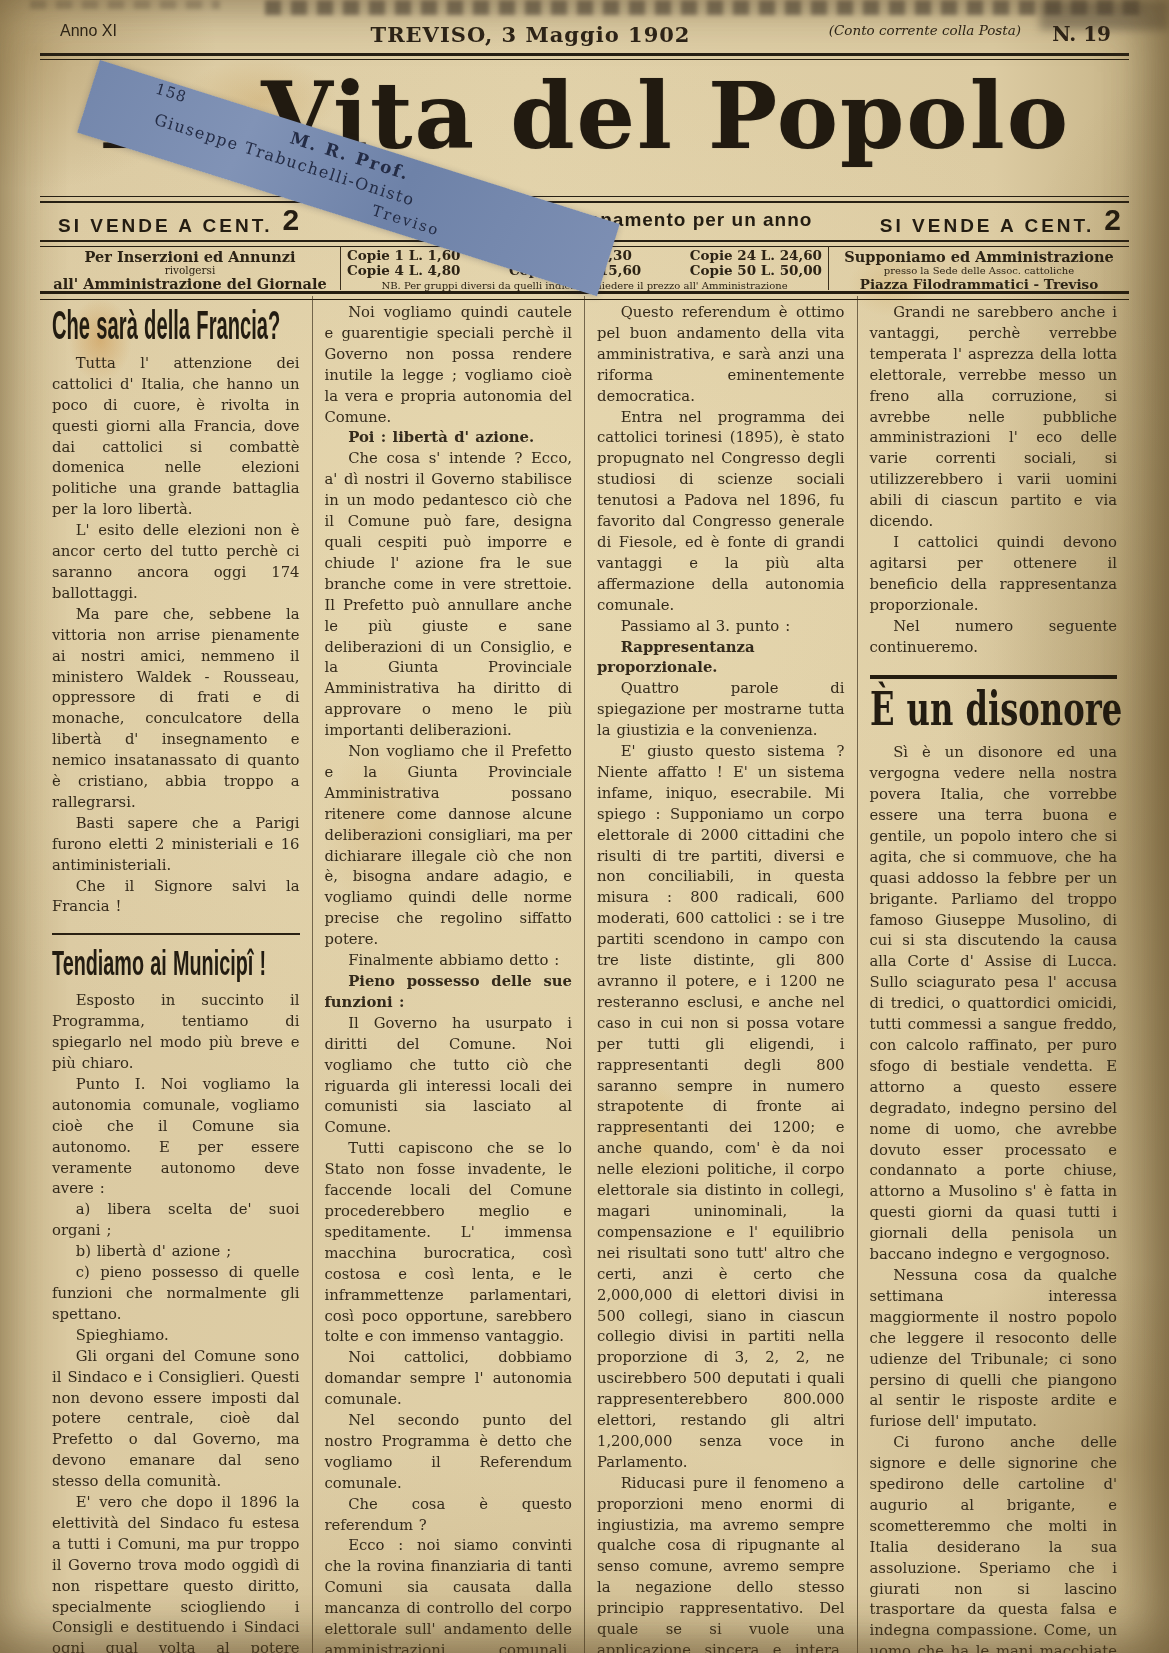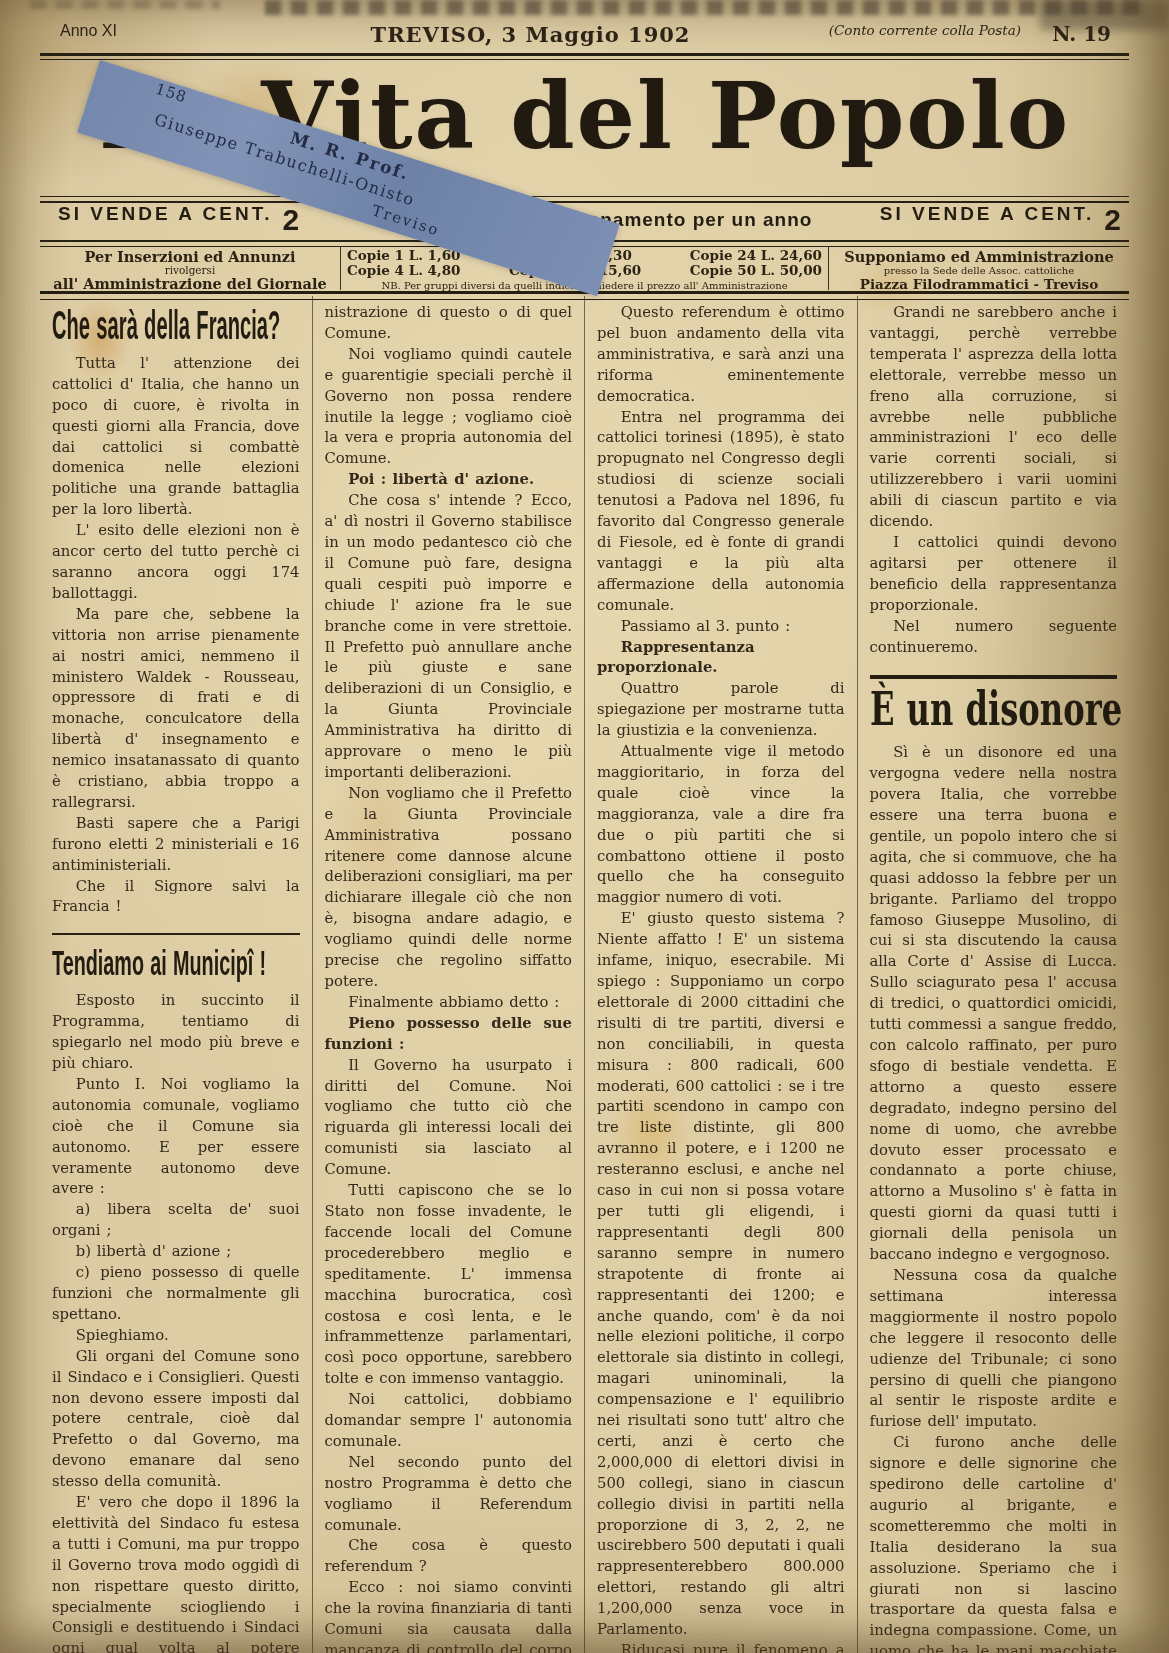--- a/index.html
+++ b/index.html
@@ -39,21 +39,21 @@
   .topbar .numero{width:90px;text-align:right;font-family:"DejaVu Serif",serif;font-weight:bold;font-size:20px;}
   .rule-a{position:absolute;left:40px;right:40px;top:53px;border-top:3px solid #27201.4;border-top:3px solid #272014;border-bottom:1px solid #272014;height:3px;}
   .masthead{position:absolute;top:62px;left:0;width:100%;text-align:center;
     font-family:"DejaVu Serif",serif;font-weight:bold;font-size:92px;letter-spacing:2px;color:#211a10;
     text-shadow:0 0 1px rgba(33,26,16,.4);}
   .rule-b{position:absolute;left:40px;right:40px;top:196px;height:4px;border-top:1px solid #272014;border-bottom:2px solid #272014;}
 
   
   .band{position:absolute;left:40px;right:40px;top:201px;height:38px;display:flex;align-items:center;
     font-family:"Liberation Sans",sans-serif;font-weight:bold;color:#241d12;}
-  .band .seg{display:flex;align-items:flex-start;}
+  .band .seg{display:flex;align-items:flex-end;}
   .band .lbl{font-size:19px;letter-spacing:3px;}
   .band .num{font-size:30px;margin-left:10px;}
   .band .left{margin-left:18px;}
   .band .center{flex:1;text-align:center;font-size:19px;letter-spacing:1px;padding-left:120px;}
   .band .right{margin-right:8px;}
   .rule-c{position:absolute;left:40px;right:40px;top:240px;height:4px;border-top:2px solid #272014;border-bottom:1px solid #272014;}
 
   
   .inforow{position:absolute;left:40px;right:40px;top:246px;height:44px;display:flex;color:#2c2315;}
   .inforow .cell{padding-top:2px;}
@@ -188,21 +188,20 @@
       <p>Punto I. Noi vogliamo la autonomia comunale, vogliamo cioè che il Comune sia autonomo. E per essere veramente autonomo deve avere :</p>
       <p>a) libera scelta de' suoi organi ;</p>
       <p>b) libertà d' azione ;</p>
       <p>c) pieno possesso di quelle funzioni che normalmente gli spettano.</p>
       <p>Spieghiamo.</p>
       <p>Gli organi del Comune sono il Sindaco e i Consiglieri. Questi non devono essere imposti dal potere centrale, cioè dal Prefetto o dal Governo, ma devono emanare dal seno stesso della comunità.</p>
       <p>E' vero che dopo il 1896 la elettività del Sindaco fu estesa a tutti i Comuni, ma pur troppo il Governo trova modo oggidì di non rispettare questo diritto, specialmente sciogliendo i Consigli e destituendo i Sindaci ogni qual volta al potere centrale non va a sangue l' Ammi-</p>
     </div>
 
     <div class="col">
-      <p class="noindent">nistrazione di questo o di quel Comune.</p>
       <p>Noi vogliamo quindi cautele e guarentigie speciali perchè il Governo non possa rendere inutile la legge ; vogliamo cioè la vera e propria autonomia del Comune.</p>
       <p class="lead">Poi : libertà d' azione.</p>
       <p>Che cosa s' intende ? Ecco, a' dì nostri il Governo stabilisce in un modo pedantesco ciò che il Comune può fare, designa quali cespiti può imporre e chiude l' azione fra le sue branche come in vere strettoie. Il Prefetto può annullare anche le più giuste e sane deliberazioni di un Consiglio, e la Giunta Provinciale Amministrativa ha diritto di approvare o meno le più importanti deliberazioni.</p>
       <p>Non vogliamo che il Prefetto e la Giunta Provinciale Amministrativa possano ritenere come dannose alcune deliberazioni consigliari, ma per dichiarare illegale ciò che non è, bisogna andare adagio, e vogliamo quindi delle norme precise che regolino siffatto potere.</p>
       <p>Finalmente abbiamo detto :</p>
       <p class="lead">Pieno possesso delle sue funzioni :</p>
       <p>Il Governo ha usurpato i diritti del Comune. Noi vogliamo che tutto ciò che riguarda gli interessi locali dei comunisti sia lasciato al Comune.</p>
       <p>Tutti capiscono che se lo Stato non fosse invadente, le faccende locali del Comune procederebbero meglio e speditamente. L' immensa macchina burocratica, così costosa e così lenta, e le inframmettenze parlamentari, così poco opportune, sarebbero tolte e con immenso vantaggio.</p>
       <p>Noi cattolici, dobbiamo domandar sempre l' autonomia comunale.</p>
       <p>Nel secondo punto del nostro Programma è detto che vogliamo il Referendum comunale.</p>
@@ -210,21 +209,20 @@
       <p>Ecco : noi siamo convinti che la rovina finanziaria di tanti Comuni sia causata dalla mancanza di controllo del corpo elettorale sull' andamento delle amministrazioni comunali. Troviamo quindi conveniente e doveroso il referendum, cioè la manifestazione esplicita, il voto decisivo di tutti gli elettori.</p>
 
     </div>
 
     <div class="col">
       <p>Questo referendum è ottimo pel buon andamento della vita amministrativa, e sarà anzi una riforma eminentemente democratica.</p>
       <p>Entra nel programma dei cattolici torinesi (1895), è stato propugnato nel Congresso degli studiosi di scienze sociali tenutosi a Padova nel 1896, fu favorito dal Congresso generale di Fiesole, ed è fonte di grandi vantaggi e la più alta affermazione della autonomia comunale.</p>
       <p>Passiamo al 3. punto :</p>
       <p class="lead">Rappresentanza proporzionale.</p>
       <p>Quattro parole di spiegazione per mostrarne tutta la giustizia e la convenienza.</p>
-      <p>Attualmente vige il metodo maggioritario, in forza del quale cioè vince la maggioranza, vale a dire fra due o più partiti che si combattono ottiene il posto quello che ha conseguito maggior numero di voti.</p>
       <p>E' giusto questo sistema ? Niente affatto ! E' un sistema infame, iniquo, esecrabile. Mi spiego : Supponiamo un corpo elettorale di 2000 cittadini che risulti di tre partiti, diversi e non conciliabili, in questa misura : 800 radicali, 600 moderati, 600 cattolici : se i tre partiti scendono in campo con tre liste distinte, gli 800 avranno il potere, e i 1200 ne resteranno esclusi, e anche nel caso in cui non si possa votare per tutti gli eligendi, i rappresentanti degli 800 saranno sempre in numero strapotente di fronte ai rappresentanti dei 1200; e anche quando, com' è da noi nelle elezioni politiche, il corpo elettorale sia distinto in collegi, magari uninominali, la compensazione e l' equilibrio nei risultati sono tutt' altro che certi, anzi è certo che 2,000,000 di elettori divisi in 500 collegi, siano in ciascun collegio divisi in partiti nella proporzione di 3, 2, 2, ne uscirebbero 500 deputati i quali rappresenterebbero 800.000 elettori, restando gli altri 1,200,000 senza voce in Parlamento.</p>
       <p>Riducasi pure il fenomeno a proporzioni meno enormi di ingiustizia, ma avremo sempre qualche cosa di ripugnante al senso comune, avremo sempre la negazione dello stesso principio rappresentativo. Del quale se si vuole una applicazione sincera e intera, bisogna adottare una legge elettorale fondata direttamente, rigorosamente e logicamente sulla proporzionalità, la quale consiste appunto nell' attribuire ai varii partiti militanti nella vita pubblica tanti posti proporzionalmente alla loro diversa potenzialità numerica.</p>
     </div>
 
     <div class="col">
       <p>Grandi ne sarebbero anche i vantaggi, perchè verrebbe temperata l' asprezza della lotta elettorale, verrebbe messo un freno alla corruzione, si avrebbe nelle pubbliche amministrazioni l' eco delle varie correnti sociali, si utilizzerebbero i varii uomini abili di ciascun partito e via dicendo.</p>
       <p>I cattolici quindi devono agitarsi per ottenere il beneficio della rappresentanza proporzionale.</p>
       <p>Nel numero seguente continueremo.</p>
       <hr class="divider heavy">
       <h2 class="head disonore"><span class="sq">È un disonore !</span></h2>

